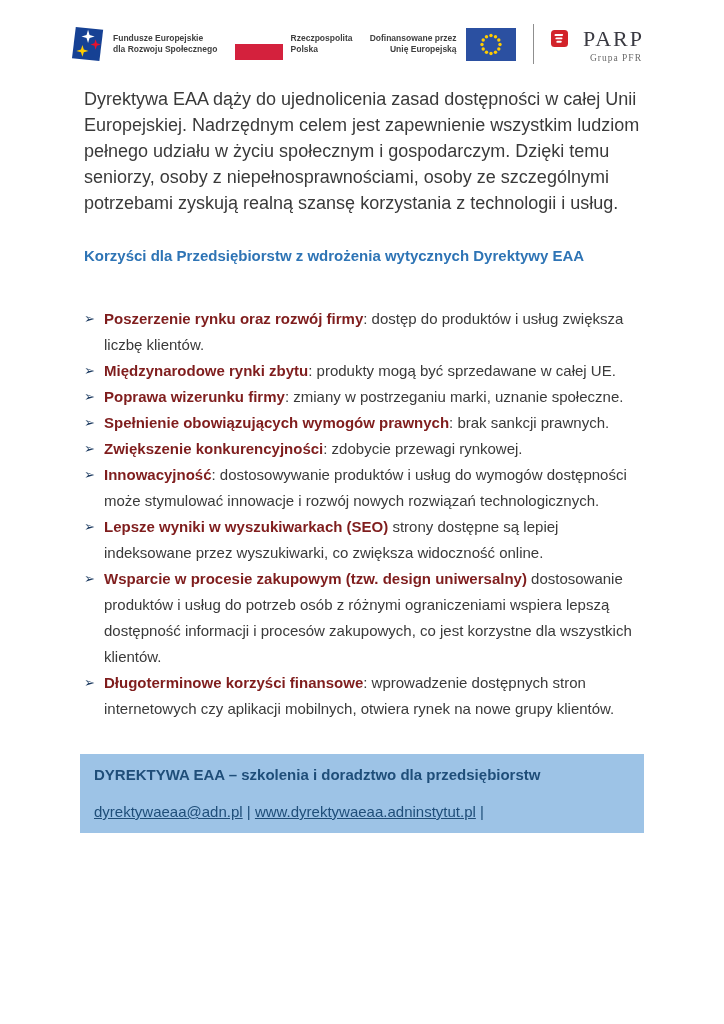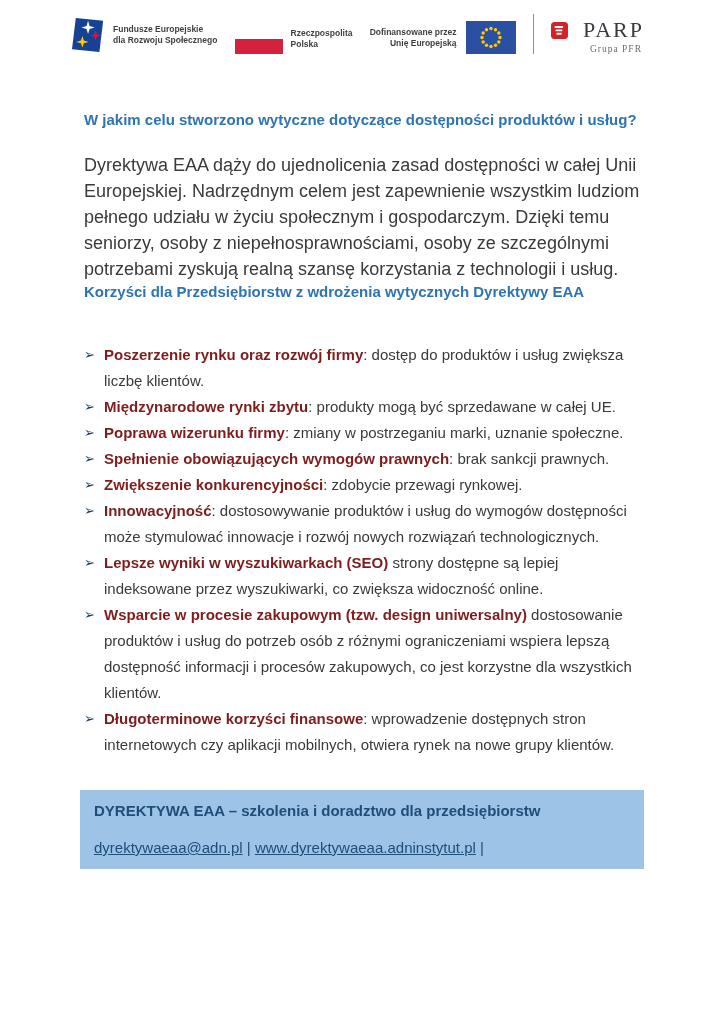--- a/index.html
+++ b/index.html
@@ -5,22 +5,22 @@
   html,body { margin:0; padding:0; }
   body {
     width:724px; height:1024px; background:#ffffff;
     font-family:"Liberation Sans", sans-serif;
     color:#3a3a3a; overflow:hidden;
   }
   .pre { white-space:pre-line; }
 
   
   .page-header {
-    display:flex; align-items:flex-end;
-    padding:14px 80px 0 72px;
+    display:flex; align-items:center;
+    padding:24px 80px 0 72px;
     justify-content:space-between;
   }
   .logo-group { display:flex; align-items:center; }
   .logo-label {
     font-size:8.5px; font-weight:bold; color:#3f3f3f; line-height:11px;
   }
   .fe-label { margin-left:7px; }
   .pl-flag {
     width:48px; height:31px; display:flex; flex-direction:column;
     box-shadow:0 0 0 1px #e8e8e8 inset;
@@ -44,21 +44,21 @@
   
   .content { padding:0 84px 0 84px; }
   .h-blue {
     color:#2e74b5; font-weight:bold; font-size:15px; line-height:20px;
     margin:0;
   }
   .intro-heading { margin-top:56px; }
   .intro-par {
     font-size:18px; line-height:26px; margin:22px 0 0 0; color:#3a3a3a;
   }
-  .benefits-heading { }
+  .benefits-heading { margin-top:30px; }
   .benefits-list { margin:40px 0 0 0; padding:0; list-style:none; }
   .benefit {
     position:relative; padding-left:20px;
     font-size:15px; line-height:26px; color:#3a3a3a;
   }
   .benefit .marker {
     position:absolute; left:0; top:0; color:#17365d; font-size:13px;
   }
   .benefit b { color:#7f1d1d; }
 
@@ -137,21 +137,20 @@
         <rect x="7" y="10.8" width="5.4" height="1.9" rx="0.9" fill="#ffffff" transform="skewX(-8)"></rect>
       </svg>
       <span class="parp-name">PARP</span>
     </div>
     <span class="parp-sub">Grupa PFR</span>
   </div>
 </div>
 
 <div class="content">
 
-  <h2 class="h-blue intro-heading">W jakim celu stworzono wytyczne dotyczące dostępności produktów i usług?</h2>
 
   <p class="intro-par">Dyrektywa EAA dąży do ujednolicenia zasad dostępności w całej Unii Europejskiej. Nadrzędnym celem jest zapewnienie wszystkim ludziom pełnego udziału w życiu społecznym i gospodarczym. Dzięki temu seniorzy, osoby z niepełnosprawnościami, osoby ze szczególnymi potrzebami zyskują realną szansę korzystania z technologii i usług.</p>
 
   <h2 class="h-blue benefits-heading">Korzyści dla Przedsiębiorstw z wdrożenia wytycznych Dyrektywy EAA</h2>
 
   <ul class="benefits-list">
     <li class="benefit">
       <span class="marker">➢</span><b>Poszerzenie rynku oraz rozwój firmy</b><span>: dostęp do produktów i usług zwiększa liczbę klientów.</span>
     </li>
     <li class="benefit">

